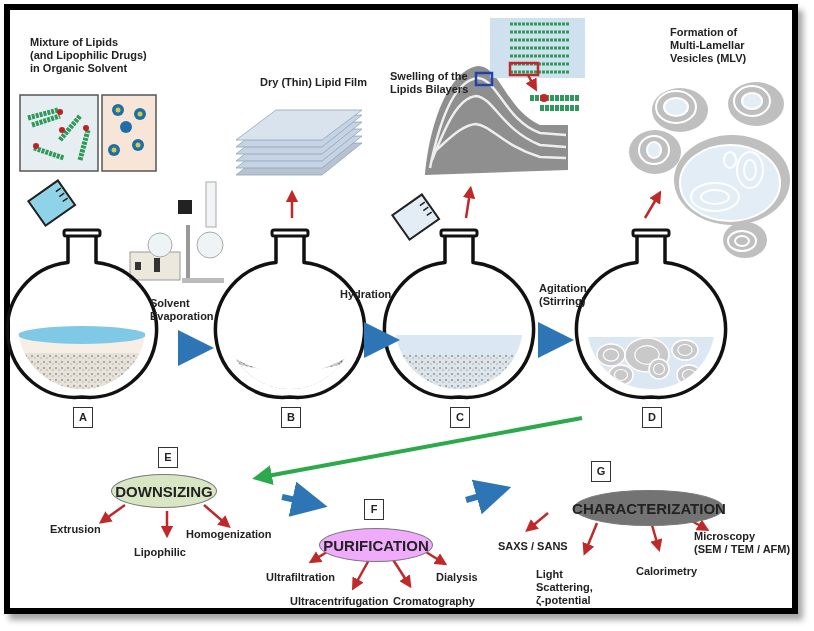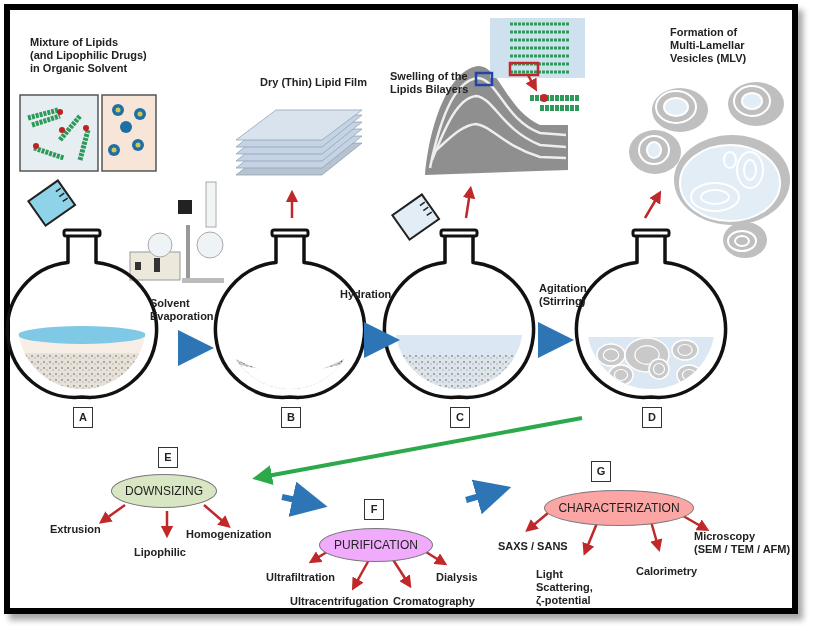--- a/index.html
+++ b/index.html
@@ -1,21 +1,21 @@
 <!DOCTYPE html>
 <html><head>
 <meta charset="utf-8">
 <style>
   html,body{margin:0;padding:0;background:#ffffff;}
   body{width:814px;height:631px;position:relative;overflow:hidden;font-family:"Liberation Sans",sans-serif;}
   .frame{position:absolute;left:4px;top:4px;width:794px;height:610px;border:6px solid #000;background:#fff;box-shadow:5px 6px 6px rgba(0,0,0,0.35);box-sizing:border-box;}
   svg{position:absolute;left:0;top:0;}
   .lbl{position:absolute;font-weight:bold;color:#222;font-size:11px;line-height:13px;}
   .box{position:absolute;width:18px;height:19px;border:1.5px solid #333;background:#fff;font-weight:bold;font-size:11px;line-height:19px;text-align:center;color:#222;}
-  .ell{position:absolute;border:1.5px solid #7a7a7a;border-radius:50%;font-weight:normal;font-size:12px;display:flex;align-items:center;justify-content:center;color:#222;text-align:right;}
+  .ell{position:absolute;border:1.5px solid #7a7a7a;border-radius:50%;font-weight:bold;font-size:15px;display:flex;align-items:center;justify-content:center;color:#222;text-align:right;}
 </style>
 </head>
 <body>
 
 <div class="frame"></div>
 
 <svg width="814" height="631">
   <defs>
     <marker id="mb" markerWidth="6" markerHeight="6" refX="3" refY="3" orient="auto">
         <path d="M0,0 L6,3 L0,6 z" fill="#2e75b6"></path>
@@ -261,21 +261,21 @@
 <div class="lbl" style="left:186px;top:528px;">Homogenization</div>
 
 <div class="box" style="left:364px;top:499px;">F</div>
 <div class="ell" style="left:319px;top:528px;width:112px;height:32px;background:#f0abfc;">PURIFICATION</div>
 <div class="lbl" style="left:266px;top:571px;">Ultrafiltration</div>
 <div class="lbl" style="left:290px;top:595px;">Ultracentrifugation</div>
 <div class="lbl" style="left:393px;top:595px;">Cromatography</div>
 <div class="lbl" style="left:436px;top:571px;">Dialysis</div>
 
 <div class="box" style="left:591px;top:461px;">G</div>
-<div class="ell" style="left:544px;top:490px;width:148px;height:34px;background:#fca5a5;">CHARACTERIZATION</div>
+<div class="ell" style="left:574px;top:490px;width:148px;height:34px;background:#737373;">CHARACTERIZATION</div>
 <div class="lbl" style="left:498px;top:540px;">SAXS / SANS</div>
 <div class="lbl" style="left:536px;top:568px;width:80px;">
   <div>Light Scattering,</div>
   <div>ζ-potential</div>
 </div>
 <div class="lbl" style="left:636px;top:565px;">Calorimetry</div>
 <div class="lbl" style="left:694px;top:530px;width:100px;">
   <div>Microscopy</div>
   <div>(SEM / TEM / AFM)</div>
 </div>

